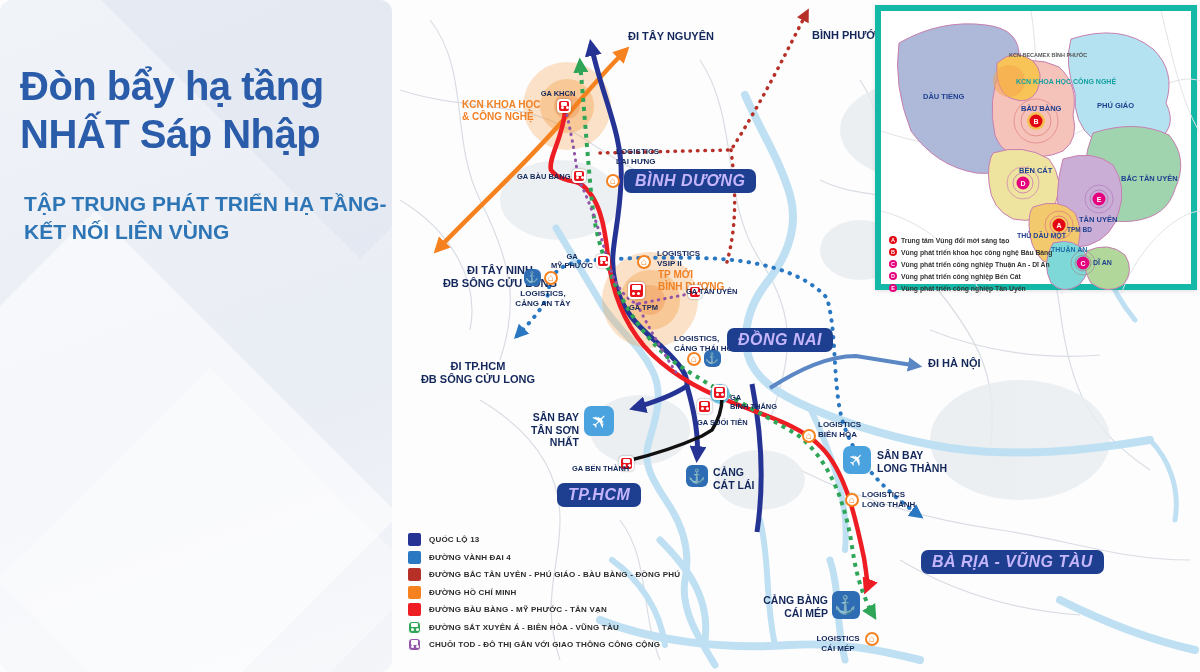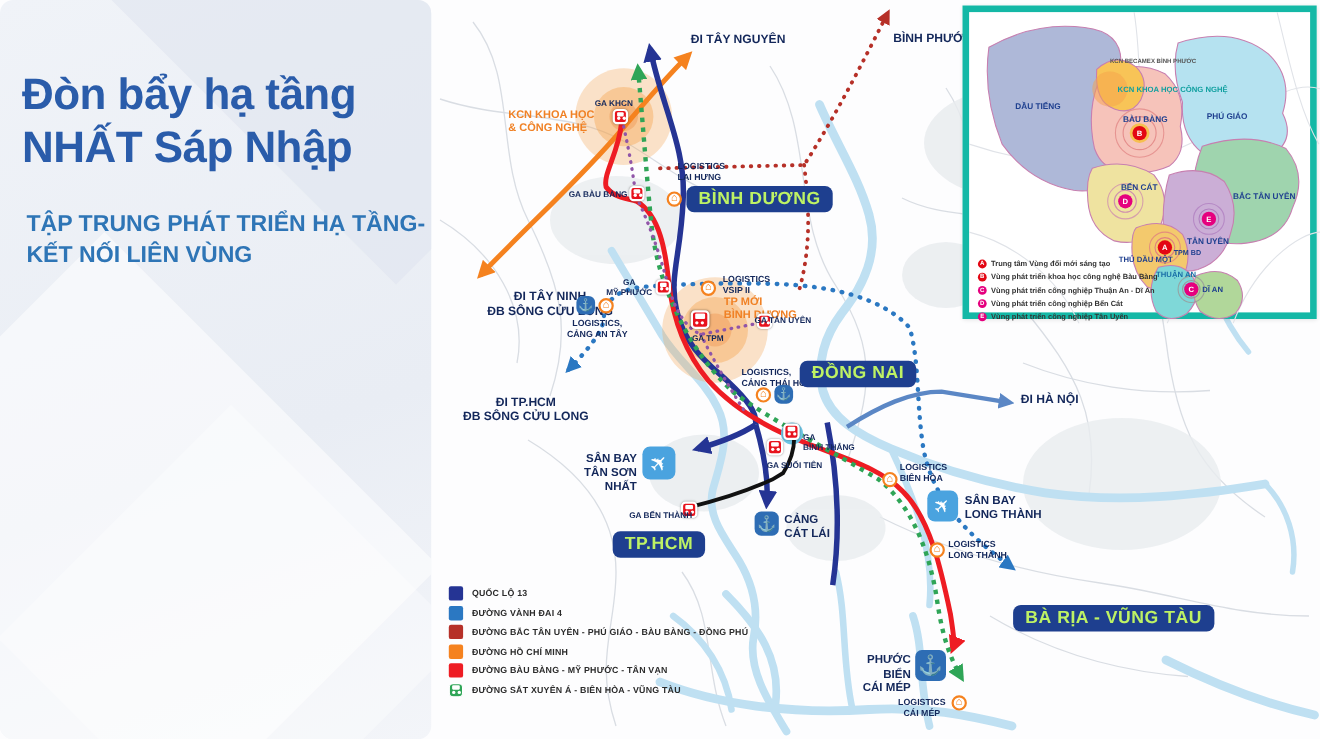--- a/index.html
+++ b/index.html
@@ -13,22 +13,22 @@
   .deco{position:absolute;transform:rotate(45deg);}
   .deco1{left:-120px;top:300px;width:430px;height:430px;background:rgba(255,255,255,.55);}
   .deco2{left:170px;top:-200px;width:380px;height:380px;background:rgba(222,228,238,.55);}
   .deco3{left:60px;top:430px;width:300px;height:300px;background:rgba(255,255,255,.35);}
   .title{position:absolute;left:20px;top:62px;font-size:40px;font-weight:800;color:#2a5caa;
          line-height:1.2;letter-spacing:-.5px;}
   .subtitle{position:absolute;left:24px;top:190px;font-size:21px;font-weight:700;color:#2e75b6;
             line-height:1.35;white-space:pre-line;}
   
   .lbl{position:absolute;z-index:3;font-weight:800;color:#13275a;white-space:pre-line;line-height:1.2;}
-  .city{position:absolute;z-index:4;background:#1e3f8f;color:#bef264;font-weight:800;font-size:16px;
-        padding:3px 11px;border-radius:7px;letter-spacing:.5px;white-space:nowrap;}
+  .city{position:absolute;z-index:4;background:#1e3f8f;color:#c4b5fd;font-weight:800;font-size:16px;
+        padding:3px 11px;border-radius:7px;letter-spacing:.5px;white-space:nowrap;font-style:italic;}
   .dir{font-size:11px;}
   .zone{color:#f08125;font-size:10px;}
   .sta{font-size:7.5px;}
   .logi-lbl{font-size:8px;}
   .big{font-size:10.5px;}
   .ctr{text-align:center;}
   .rgt{text-align:right;}
   
   .st{position:absolute;z-index:3;background:#e8131d;border:2px solid #fff;border-radius:4px;
       box-shadow:0 0 2px rgba(0,0,0,.45);}
@@ -247,21 +247,21 @@
   <span class="air" style="left:584px;top:406px;width:30px;height:30px;font-size:20px;"></span>
 
   <span class="air" style="left:843px;top:446px;width:28px;height:28px;font-size:18px;"></span>
   <div class="lbl big" style="left:877px;top:449px;">SÂN BAY
 LONG THÀNH</div>
 
   <span class="port" style="left:686px;top:465px;width:22px;height:22px;font-size:14px;"></span>
   <div class="lbl big" style="left:713px;top:466px;">CẢNG
 CÁT LÁI</div>
 
-  <div class="lbl big rgt" style="left:762px;top:594px;width:66px;">PHƯỚC BIỂN
+  <div class="lbl big rgt" style="left:762px;top:594px;width:66px;">CẢNG BÀNG
 CÁI MÉP</div>
   <span class="port" style="left:832px;top:591px;width:28px;height:28px;font-size:18px;"></span>
 
   <div class="legend">
     <div class="lg-row">
         <span class="sw" style="background:#253494;"></span>
         <span class="lg-txt">QUỐC LỘ 13</span>
       </div>
     <div class="lg-row">
         <span class="sw" style="background:#2b78c2;"></span>
@@ -275,20 +275,24 @@
         <span class="sw" style="background:#f5821f;"></span>
         <span class="lg-txt">ĐƯỜNG HỒ CHÍ MINH</span>
       </div>
     <div class="lg-row">
         <span class="sw" style="background:#ee1c23;"></span>
         <span class="lg-txt">ĐƯỜNG BÀU BÀNG - MỸ PHƯỚC - TÂN VẠN</span>
       </div>
     <div class="lg-row">
         <span class="st st-s" style="background:#2fa557;"></span>
         <span class="lg-txt">ĐƯỜNG SẮT XUYÊN Á - BIÊN HÒA - VŨNG TÀU</span>
+      </div>
+    <div class="lg-row">
+        <span class="st st-s" style="background:#9055a8;"></span>
+        <span class="lg-txt">CHUỖI TOD - ĐÔ THỊ GẮN VỚI GIAO THÔNG CÔNG CỘNG</span>
       </div>
   </div>
 
   <div class="inset">
     <svg width="320" height="283" viewBox="0 0 320 283">
       <g stroke="#e0e3e8" stroke-width="1" fill="none">
         <path d="M0,120 C60,140 140,150 200,120 S290,60 320,70"></path>
         <path d="M150,0 C160,60 150,130 170,200 S190,260 180,283"></path>
         <path d="M240,283 C260,230 300,200 320,200"></path>
         <path d="M0,200 C40,210 80,240 100,283"></path>

